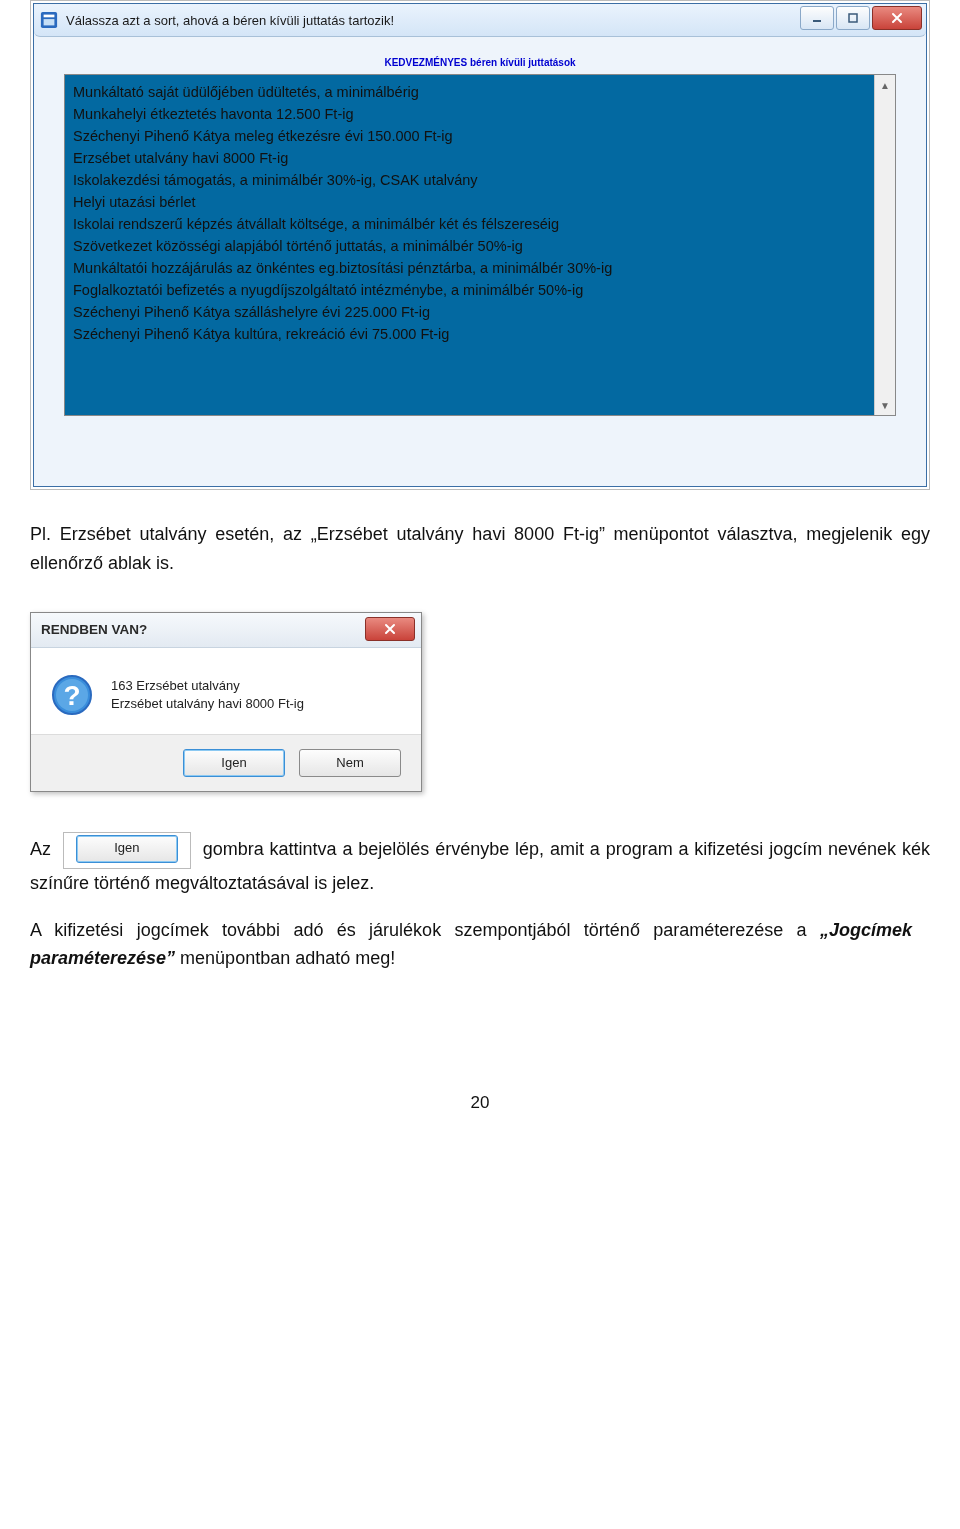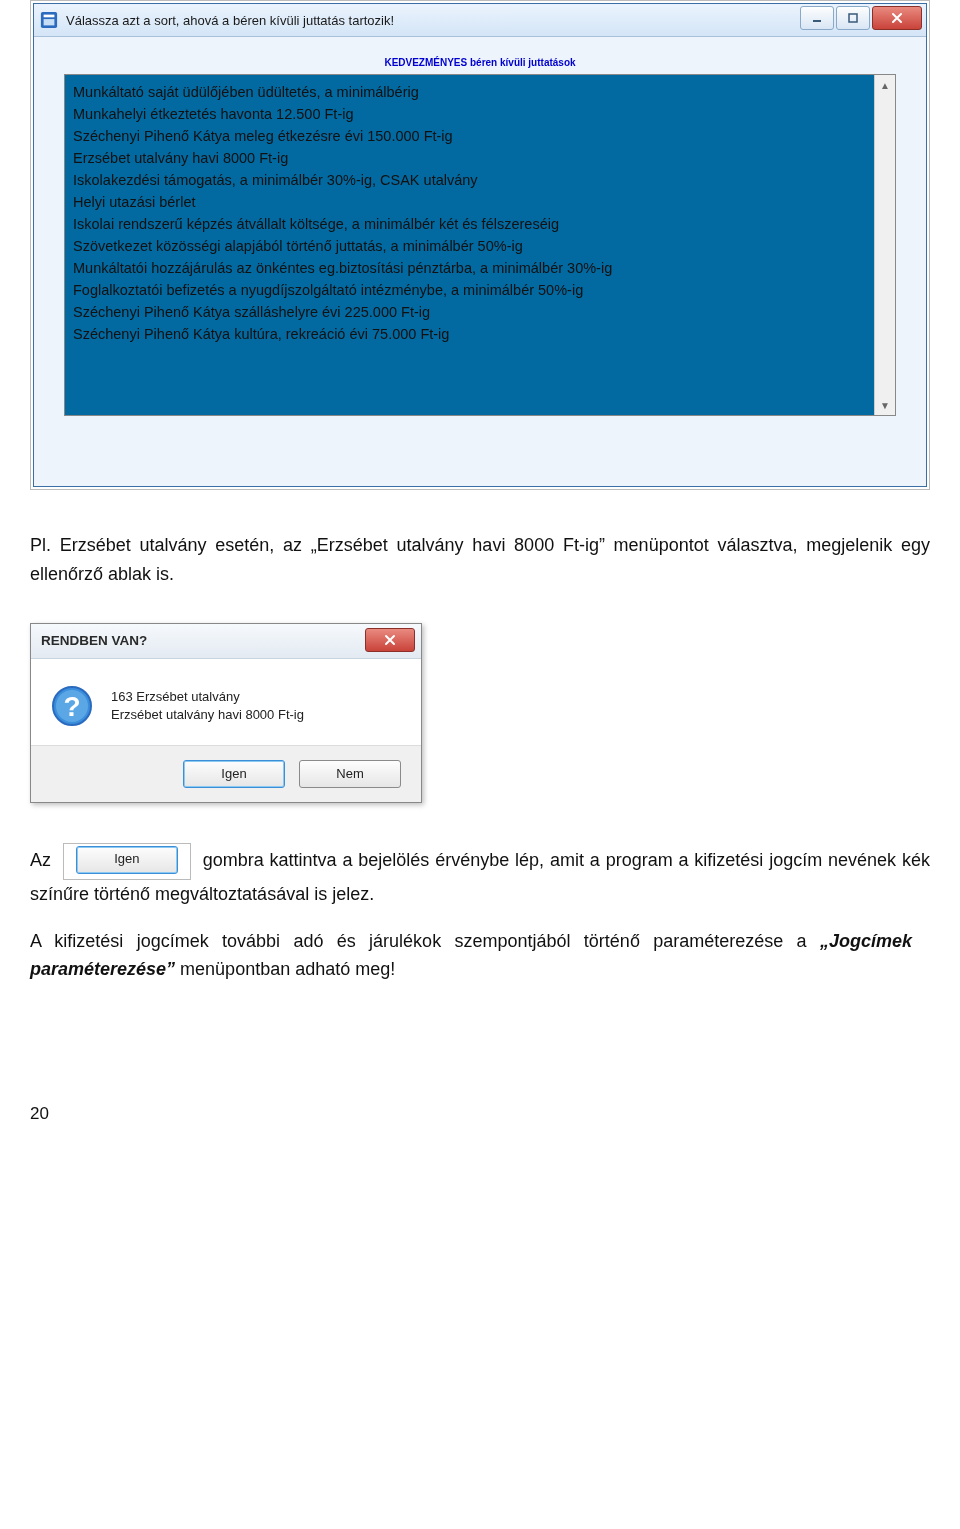--- a/index.html
+++ b/index.html
@@ -26,20 +26,21 @@
     position: relative;
   }
   .titlebar1 {
     height: 32px;
     background: linear-gradient(#eaf3fd, #d4e5f7);
     border-bottom: 1px solid #a8c0d8;
     display: flex;
     align-items: center;
     padding: 0 6px;
     position: relative;
+    border-radius: 6px;
   }
   .titlebar1 .app-icon {
     width: 18px;
     height: 18px;
     margin-right: 8px;
   }
   .titlebar1 .title-text {
     font-size: 13px;
     color: #1a1a1a;
   }
@@ -121,21 +122,21 @@
   .scroll-arrow.up { top: 2px; }
   .scroll-arrow.down { bottom: 2px; }
 
   
   .body-text {
     font-size: 18px;
     line-height: 1.6;
     color: #111;
     text-align: justify;
     font-family: Verdana, Tahoma, Arial, sans-serif;
-    margin: 41px 0 34px 0;
+    margin: 30px 0 34px 0;
   }
   .body-text2 {
     font-size: 18px;
     line-height: 1.6;
     color: #111;
     text-align: justify;
     font-family: Verdana, Tahoma, Arial, sans-serif;
     margin: 40px 0 18px 0;
   }
   .body-text3 {
@@ -244,20 +245,21 @@
   }
   .inline-btn-wrap {
     display: inline-block;
     border: 1px solid #bbb;
     padding: 3px 4px;
     vertical-align: middle;
     margin: 0 6px;
   }
 
   .page-num {
+    text-align: center;
     font-size: 17px;
     color: #111;
     margin-top: 120px;
     font-family: Verdana, sans-serif;
   }
 </style>
 </head>
 <body>
 
 <div class="page">

